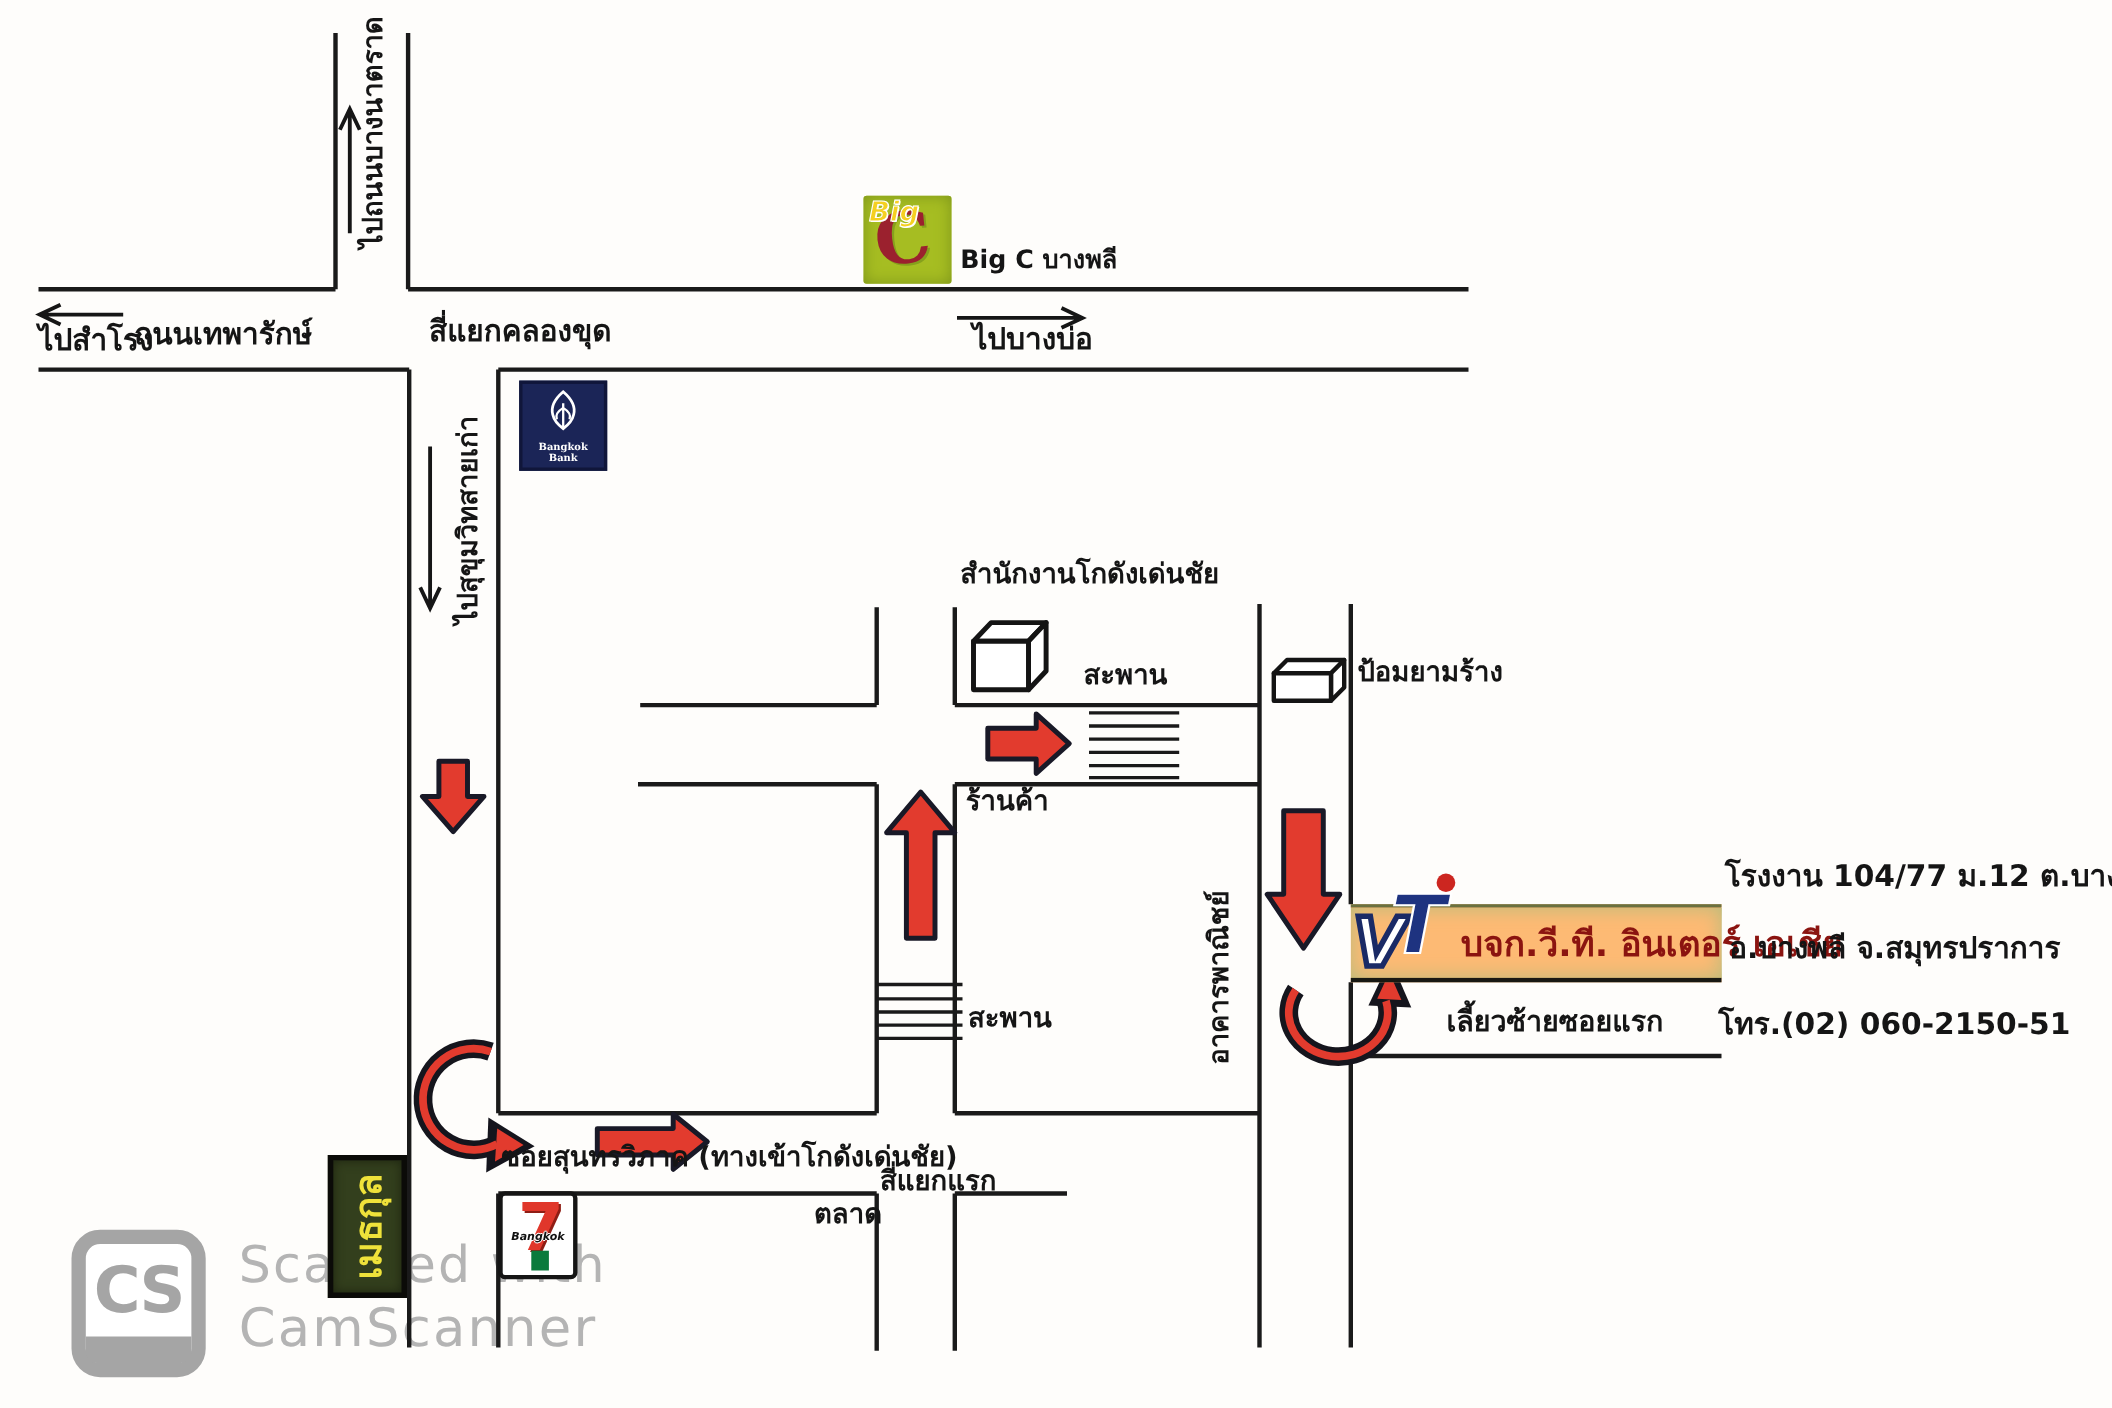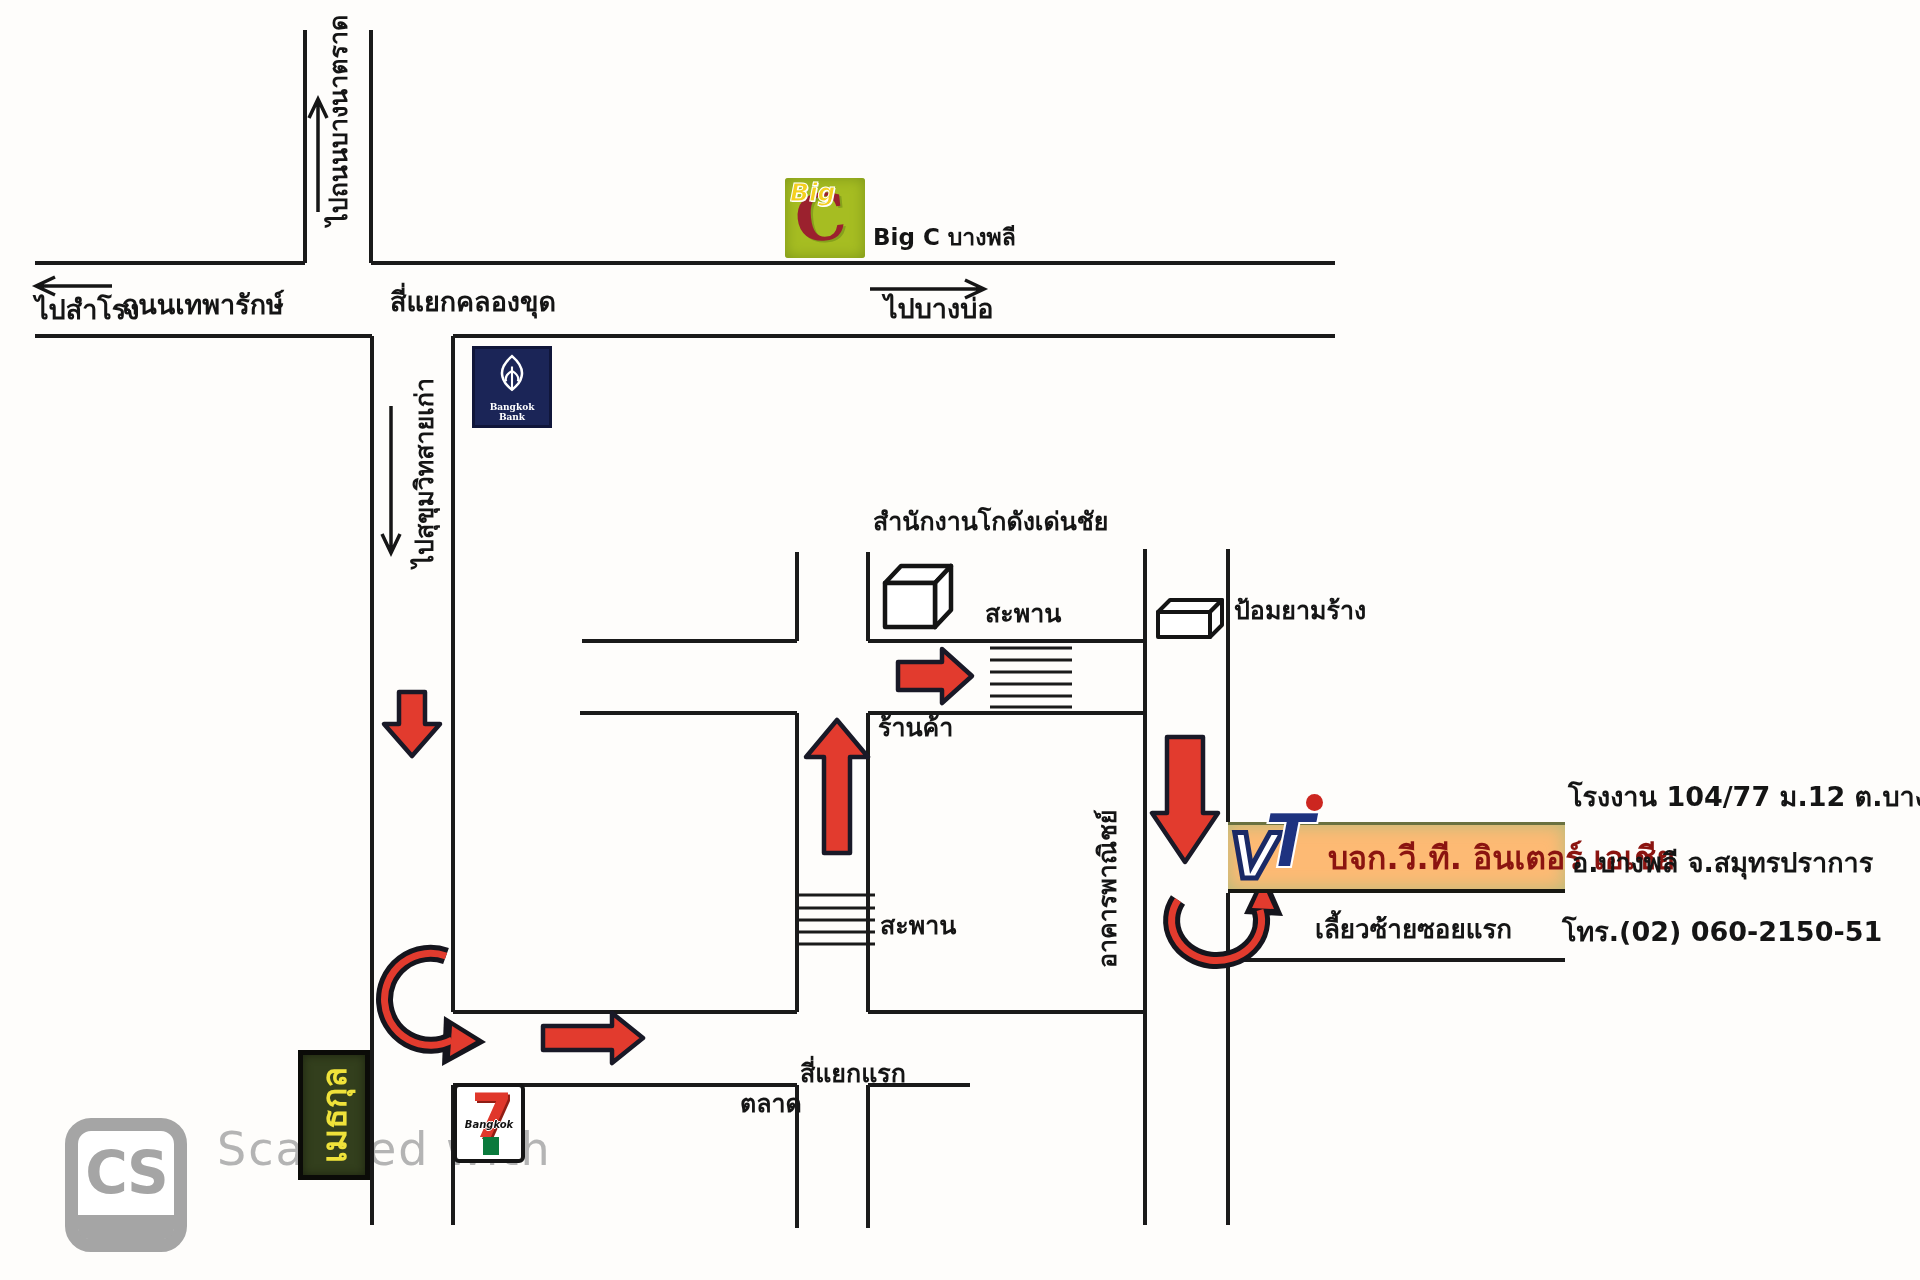--- a/index.html
+++ b/index.html
@@ -63,20 +63,21 @@
   .methakul-text{position:absolute;left:50%;top:50%;transform:translate(-50%,-50%) rotate(-90deg);
             font-size:34px;font-weight:bold;color:#efe23a;white-space:nowrap;}
 </style>
 </head>
 <body>
 
 <div id="page">
 
   <div class="layer z1">
     <div class="wm-text" style="left:217px;top:1122px;font-size:46px;">Scanned with</div>
+    <div class="wm-text" style="left:217px;top:1180px;font-size:48px;">CamScanner</div>
   </div>
 
   <svg class="layer z2" viewBox="0 0 1920 1280">
 
     <g stroke="#1a1a1a" stroke-width="4" fill="none">
       <path d="M35 263 H305 M371 263 H1335"></path>
       <path d="M35 336 H372 M453 336 H1335"></path>
       <path d="M305 30 V263 M371 30 V263"></path>
       <path d="M372 336 V1225"></path>
       <path d="M453 336 V1012 M453 1085 V1225"></path>
@@ -177,20 +178,21 @@
     <div class="vt">
       <span class="vt-v">V</span>
       <span class="vt-t">T</span>
       <span class="vt-dot"></span>
     </div>
     <div class="lbl" style="left:1568px;top:782px;font-size:27px;">โรงงาน 104/77 ม.12 ต.บางปลา</div>
     <div class="lbl" style="left:1572px;top:848px;font-size:27px;">อ.บางพลี จ.สมุทรปราการ</div>
     <div class="lbl" style="left:1562px;top:917px;font-size:27px;">โทร.(02) 060-2150-51</div>
     <div class="lbl" style="left:1315px;top:915px;font-size:26px;">เลี้ยวซ้ายซอยแรก</div>
 
+    <div class="lbl" style="left:456px;top:1038px;font-size:25px;">ซอยสุนทรวิภาค (ทางเข้าโกดังเด่นชัย)</div>
     <div class="lbl" style="left:800px;top:1030px;font-size:25px;margin-top:30px;">สี่แยกแรก</div>
     <div class="lbl" style="left:740px;top:1090px;font-size:25px;">ตลาด</div>
 
     <div class="methakul">
       <span class="methakul-text">เมธกุล</span>
     </div>
 
     <div class="seven">
       <span class="seven-7">7</span>
       <span class="seven-green"></span>

